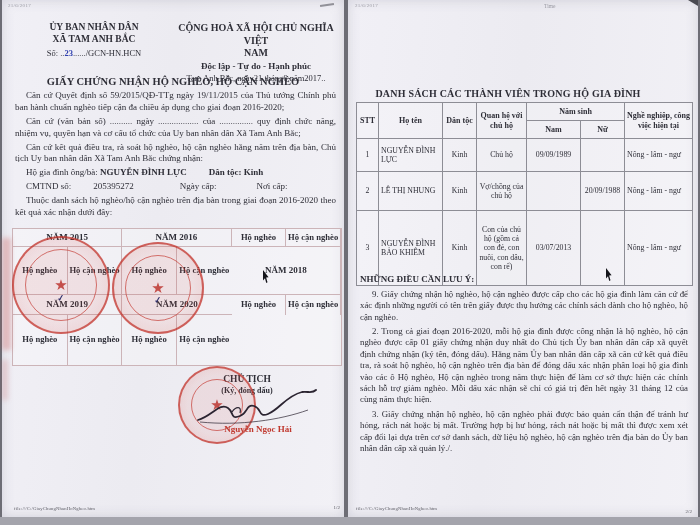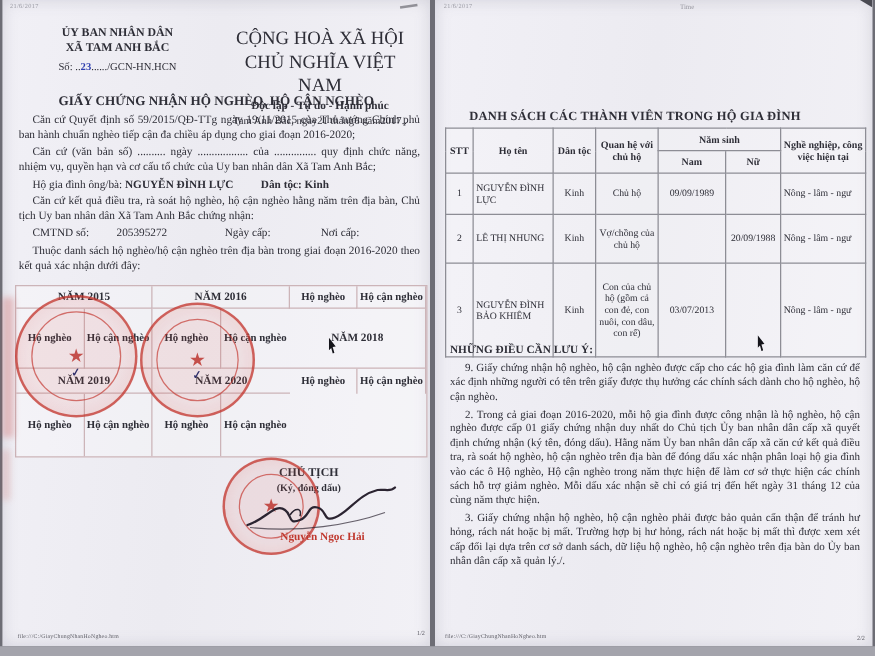--- a/index.html
+++ b/index.html
@@ -15,21 +15,21 @@
   .print-title{position:absolute;font-size:5.5px;}
   .footer-path{position:absolute;font-size:4.6px;color:#5a5a62;letter-spacing:.2px;}
   .page-num{position:absolute;font-size:5px;color:#5a5a62;}
 
   
   .hdr-left{position:absolute;left:16px;top:22px;width:152px;text-align:center;}
   .hdr-left .b{font-weight:bold;font-size:9.5px;line-height:1.25;}
   .doc-no{font-size:8.5px;margin-top:2px;}
   .doc-no .hand{color:#2f3fae;font-weight:bold;}
   .hdr-right{position:absolute;left:170px;top:22px;width:168px;text-align:center;}
-  .hdr-right .b{font-weight:normal;font-size:15px;line-height:1.25;}
+  .hdr-right .b{font-weight:bold;font-size:10px;line-height:1.25;}
   .hdr-right .slogan{font-weight:bold;font-size:9px;margin-top:1px;}
   .hdr-right .dateline{font-size:8.5px;margin-top:2px;}
 
   .doc-title{position:absolute;left:0;top:76px;width:342px;text-align:center;font-weight:bold;font-size:10.5px;}
   .body-text{position:absolute;left:13px;top:90px;width:321px;font-size:9px;line-height:1.32;text-align:justify;}
   .body-text p{margin:0 0 2px 0;text-indent:11px;}
   .bd{font-weight:bold;}
   .sp1{display:inline-block;width:22px;}
   .sp2{display:inline-block;width:46px;}
   .sp3{display:inline-block;width:40px;}
@@ -105,22 +105,22 @@
       <div class="b">NAM</div>
       <div class="slogan">Độc lập - Tự do - Hạnh phúc</div>
       <div class="dateline">Tam Anh Bắc, ngày21 tháng6 năm2017..</div>
     </div>
 
     <div class="doc-title">GIẤY CHỨNG NHẬN HỘ NGHÈO, HỘ CẬN NGHÈO</div>
 
     <div class="body-text">
       <p>Căn cứ Quyết định số 59/2015/QĐ-TTg ngày 19/11/2015 của Thủ tướng Chính phủ ban hành chuẩn nghèo tiếp cận đa chiều áp dụng cho giai đoạn 2016-2020;</p>
       <p>Căn cứ (văn bản số) .......... ngày .................. của ............... quy định chức năng, nhiệm vụ, quyền hạn và cơ cấu tổ chức của Uy ban nhân dân Xã Tam Anh Bắc;</p>
+      <p>Căn cứ kết quả điều tra, rà soát hộ nghèo, hộ cận nghèo hằng năm trên địa bàn, Chủ tịch Uy ban nhân dân Xã Tam Anh Bắc chứng nhận:</p>
       <p><span>Hộ gia đình ông/bà:</span> <span class="bd">NGUYỄN ĐÌNH LỰC</span><span class="sp1"></span><span class="bd">Dân tộc:</span> <span class="bd">Kinh</span></p>
-      <p>Căn cứ kết quả điều tra, rà soát hộ nghèo, hộ cận nghèo hằng năm trên địa bàn, Chủ tịch Uy ban nhân dân Xã Tam Anh Bắc chứng nhận:</p>
       <p><span>CMTND số:</span><span class="sp1"></span><span>205395272</span><span class="sp2"></span><span>Ngày cấp:</span><span class="sp3"></span><span>Nơi cấp:</span></p>
       <p>Thuộc danh sách hộ nghèo/hộ cận nghèo trên địa bàn trong giai đoạn 2016-2020 theo kết quả xác nhận dưới đây:</p>
     </div>
 
     <div class="ytable">
       <div class="ycell yhead">NĂM 2015</div>
       <div class="ycell yhead">NĂM 2016</div>
 
       <div class="ycell">Hộ nghèo</div>
       <div class="ycell">Hộ cận nghèo</div>

